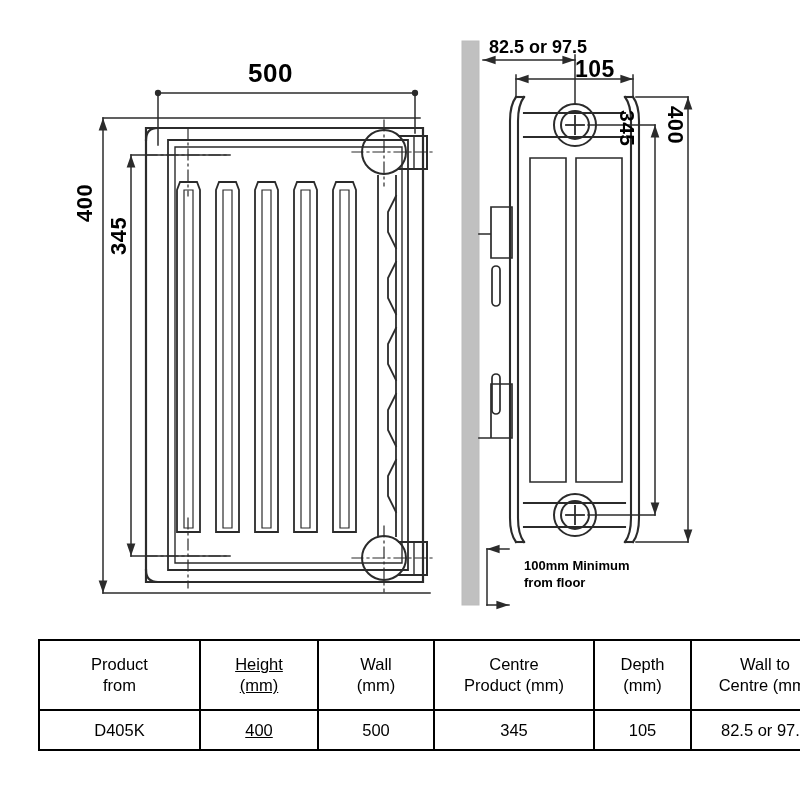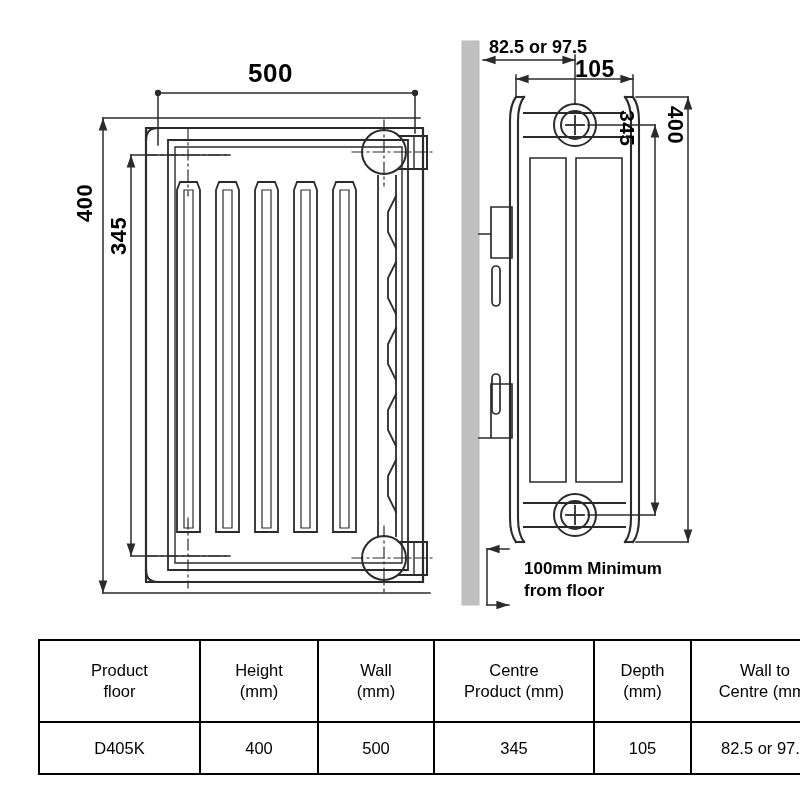--- a/index.html
+++ b/index.html
@@ -55,21 +55,21 @@
     letter-spacing: 0.5px;
   }
   .dim-400-right {
     left: 686px; top: 106px; font-size: 22px;
     transform: rotate(90deg); transform-origin: left top;
     letter-spacing: 0.5px;
   }
   .floor-note {
     position: absolute;
     left: 524px; top: 558px;
-    font-size: 17px;
+    font-size: 13px;
     font-weight: bold;
     line-height: 1.28;
     white-space: pre-line;
   }
 
   
   #spec-table-wrap {
     position: absolute;
     left: 38px;
     top: 639px;
@@ -81,26 +81,26 @@
     table-layout: fixed;
   }
   table.spec td {
     border: 2.2px solid #000000;
     text-align: center;
     vertical-align: middle;
     font-family: "Liberation Sans", sans-serif;
     font-size: 16.5px;
     color: #000000;
     line-height: 1.25;
-    padding: 6px 2px;
+    padding: 0 2px;
   }
   table.spec tr.head td { height: 68px; }
   table.spec tr.body td { height: 38px; }
   .c0 { width: 155px; }
-  .c1 { width: 112px; }
+  .c1 { width: 112px; text-decoration: underline; }
   .c2 { width: 110px; }
   .c3 { width: 154px; margin-left: 8px; }
   .c4 { width: 91px; }
   .c5 { width: 142px; }
   .hl { display: block; }
 </style>
 </head>
 <body>
 
 <div id="sheet">
@@ -292,21 +292,21 @@
 
   <div class="floor-note">100mm Minimum
 from floor</div>
 
   <div id="spec-table-wrap">
     <table class="spec">
       <tbody>
         <tr class="head">
           <td class="c0">
             <span class="hl">Product</span>
-            <span class="hl">floor</span>
+            <span class="hl">from</span>
           </td>
           <td class="c1">
             <span class="hl">Height</span>
             <span class="hl">(mm)</span>
           </td>
           <td class="c2">
             <span class="hl">Wall</span>
             <span class="hl">(mm)</span>
           </td>
           <td class="c3">

